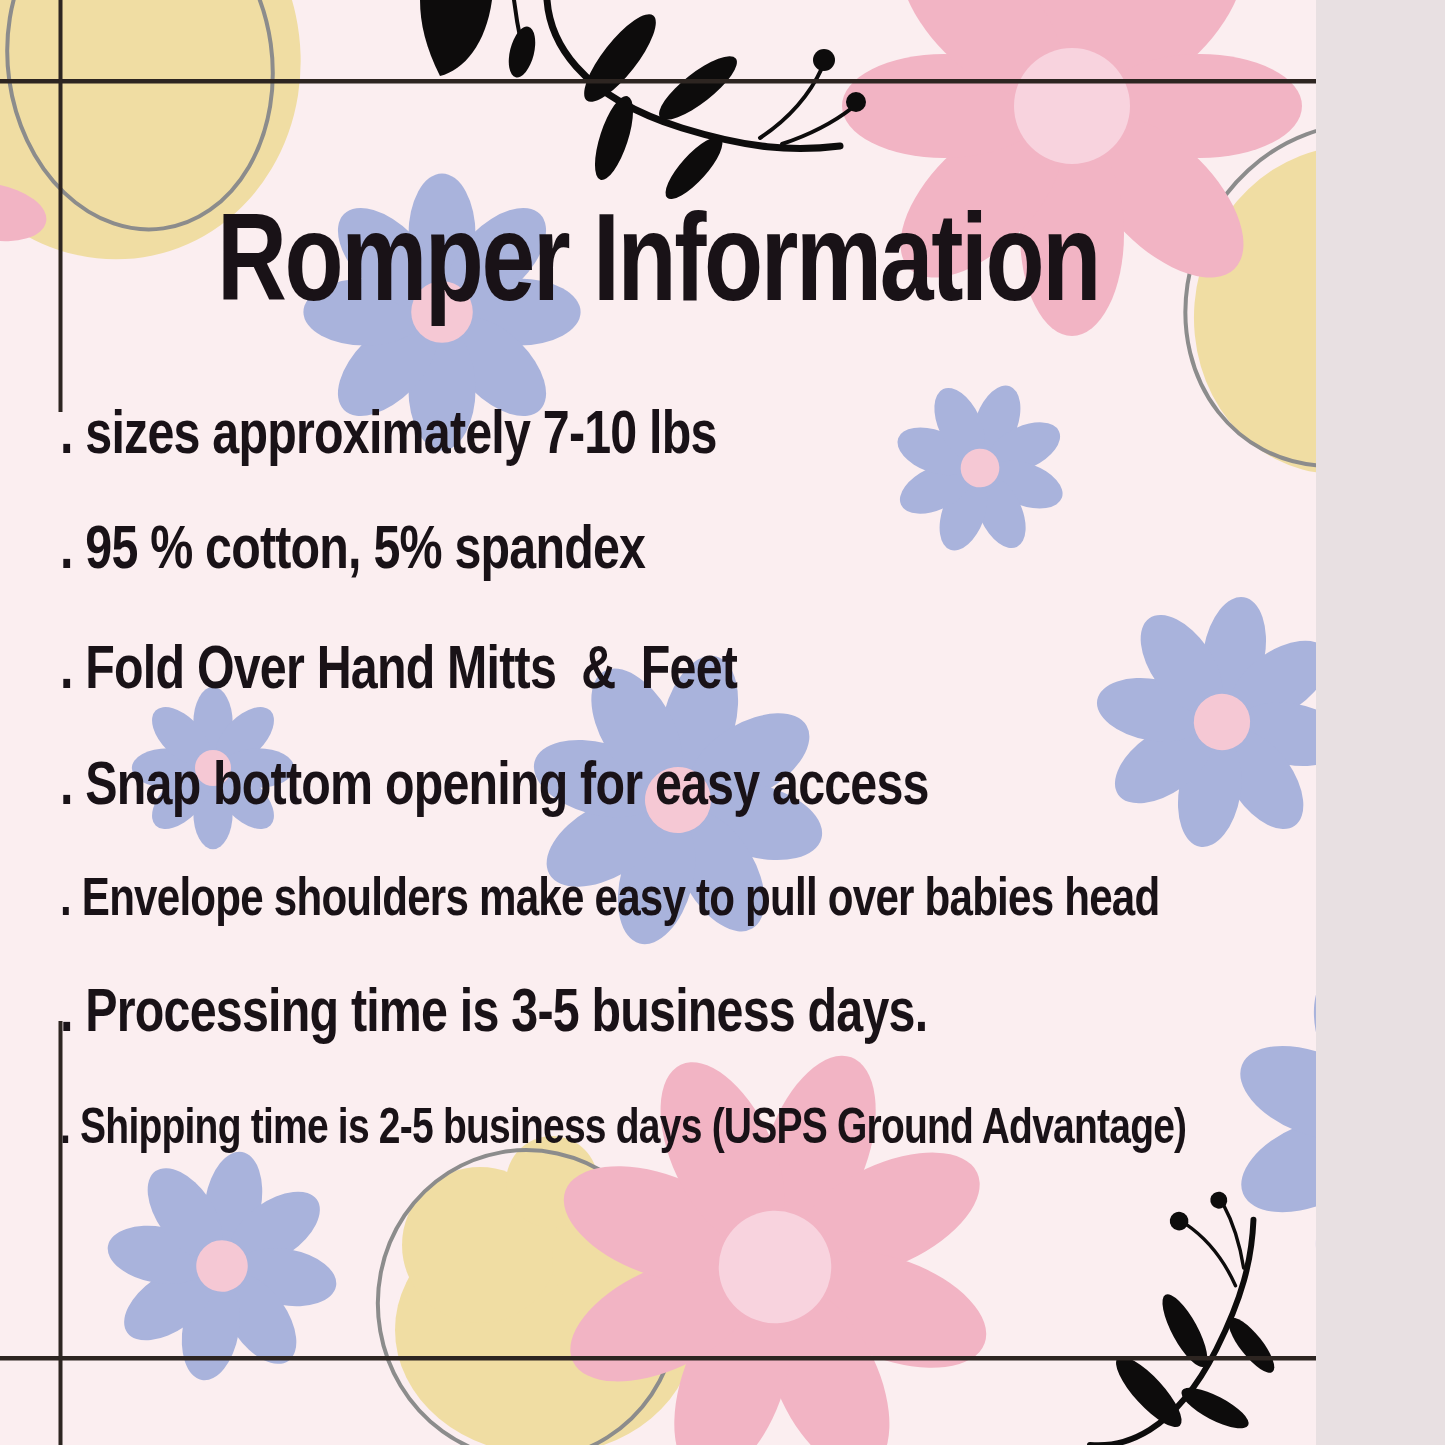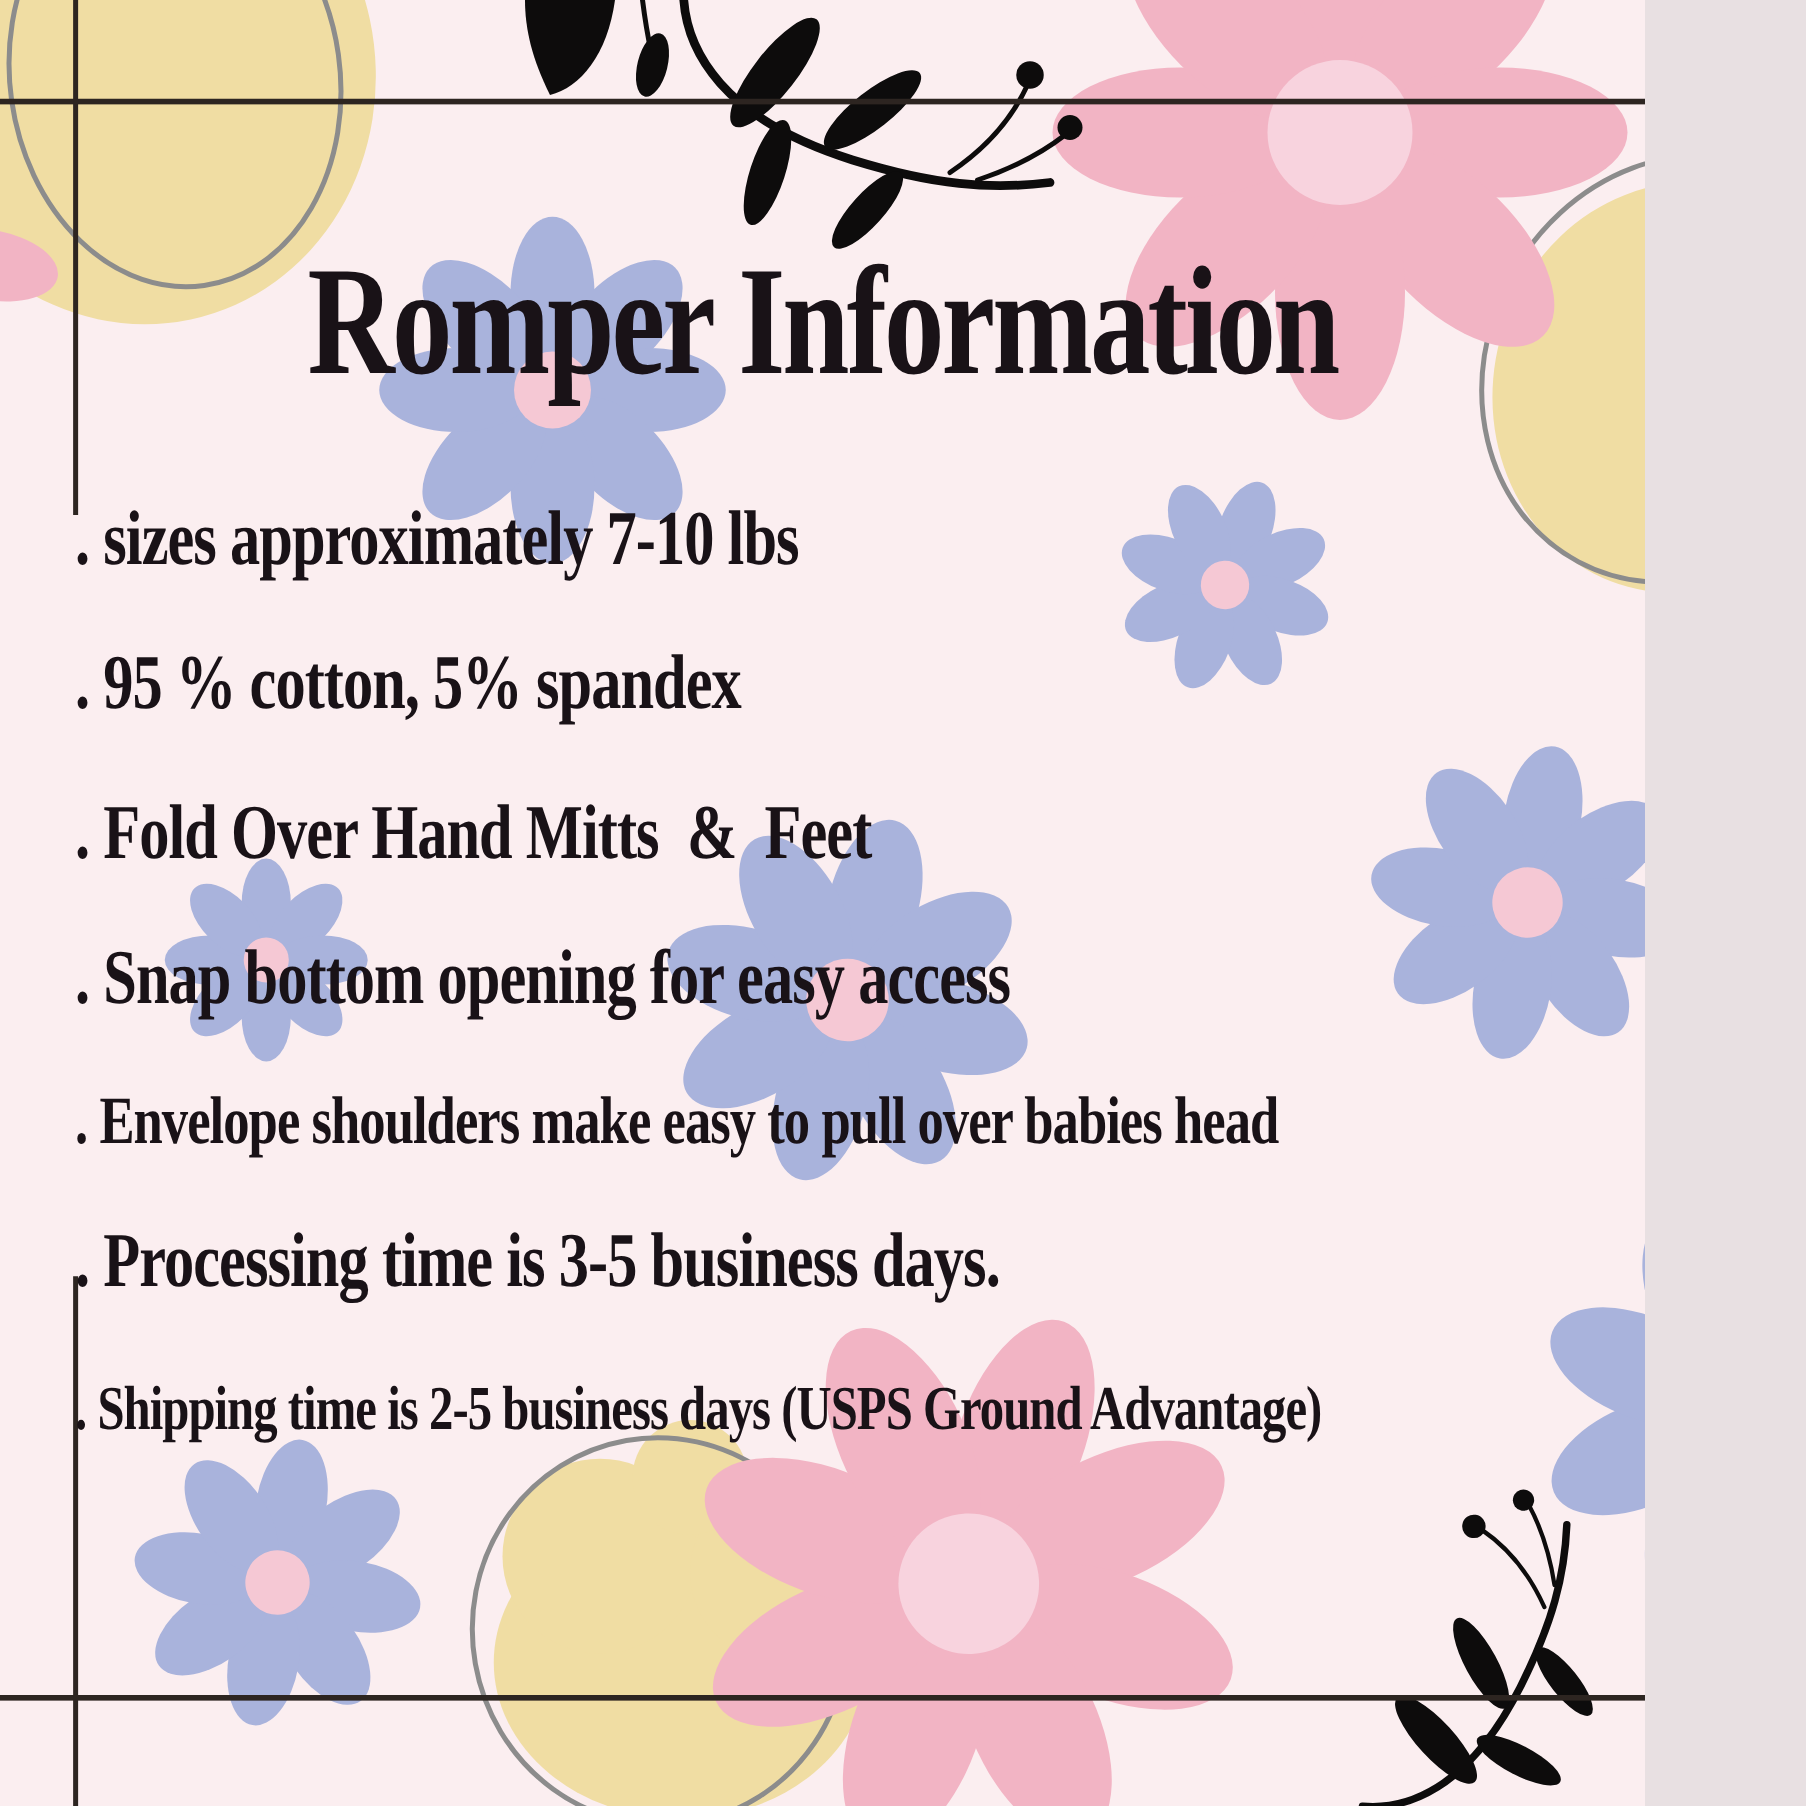--- a/index.html
+++ b/index.html
@@ -1,19 +1,19 @@
 <!DOCTYPE html>
 <html style="--background: #fbeef0; --text: #191217; --frame-line: #2d2521; --daisy-petal: #a9b3dc; --daisy-center: #f5c8d4; --pink-flower-petal: #f2b4c4; --pink-flower-center: #f8d3de; --yellow-blob: #f0dda3; --outline-gray: #8c8c8c; --branch-black: #0d0c0c;"><head>
 <meta charset="utf-8">
 <style>
   html,body{margin:0;padding:0;background:#e8e0e2;}
   #stage{
     position:relative;width:1316px;height:1445px;overflow:hidden;
     background:var(--background,#fbeef0);
-    font-family:Liberation Serif, serif;
+    font-family:Liberation Sans, sans-serif;
   }
   #decor{position:absolute;left:0;top:0;width:1445px;height:1445px;}
   .yblob{fill:var(--yellow-blob,#f0dda3);}
   .gline{fill:none;stroke:var(--outline-gray,#8c8c8c);stroke-width:4;}
   .bpetal ellipse{fill:var(--daisy-petal,#a9b3dc);}
   .bcenter{fill:var(--daisy-center,#f5c8d4);}
   .ppetal, .ppetal ellipse{fill:var(--pink-flower-petal,#f2b4c4);}
   .pcenter{fill:var(--pink-flower-center,#f8d3de);}
   .stem{fill:none;stroke:var(--branch-black,#0d0c0c);stroke-width:7;stroke-linecap:round;}
   .thin{stroke-width:4;}

